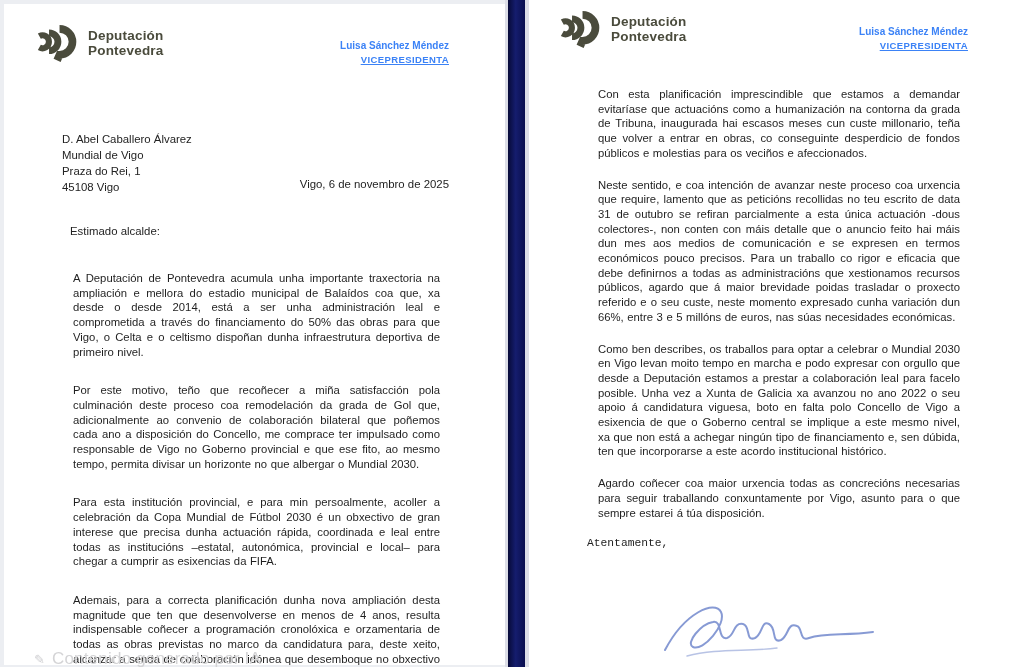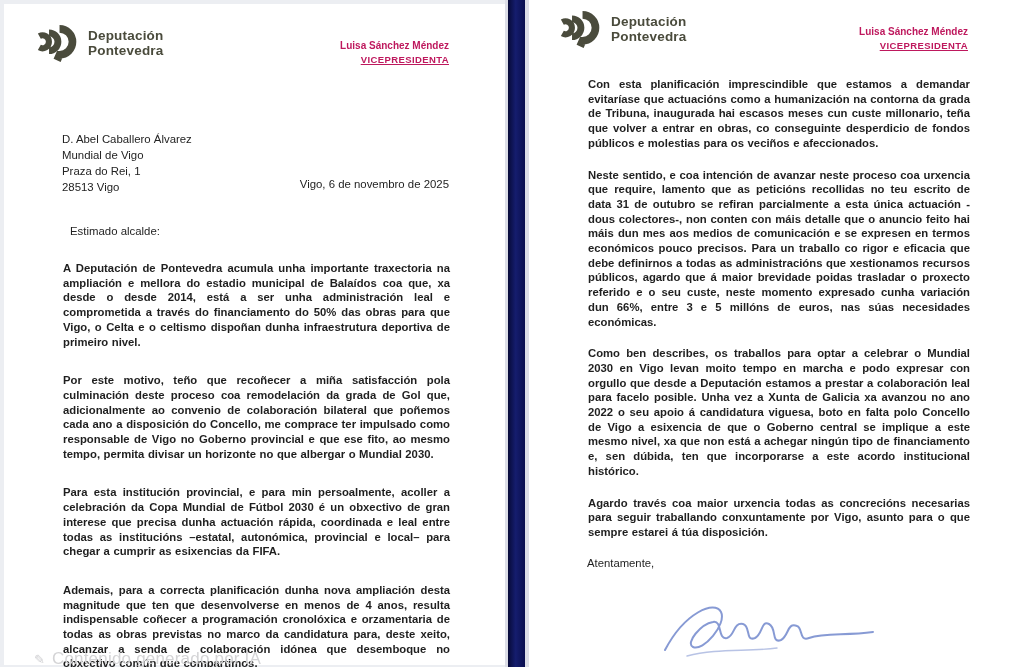--- a/index.html
+++ b/index.html
@@ -14,35 +14,35 @@
   #page2{left:529px;top:0;width:495px;height:667px;}
   .gutter{position:absolute;top:0;height:667px;background:#dcdde6;left:505px;width:24px;}
   .divider{position:absolute;top:0;height:667px;left:508px;width:17px;
     background:linear-gradient(90deg,#070a38 0%,#151d6e 45%,#0a0e4e 100%);}
   
   .logo-row{position:absolute;display:flex;align-items:center;gap:9px;}
   #page1 .logo-row{left:28px;top:20px;}
   #page2 .logo-row{left:26px;top:10px;}
   .logo-mark svg{display:block;}
   .logo-text{font-size:13.5px;font-weight:bold;color:#4a4b3c;line-height:1.12;letter-spacing:.2px;}
-  .sender{position:absolute;right:56px;text-align:right;color:#be185d;}
+  .sender{position:absolute;right:56px;text-align:right;color:#3b82f6;}
   #page1 .sender{top:36px;}
   #page2 .sender{top:26px;}
   .sender-name{font-size:10px;font-weight:bold;}
   .sender-role{font-size:9.5px;font-weight:bold;letter-spacing:.4px;margin-top:3px;text-decoration:underline;}
   
   .recipient{position:absolute;left:58px;top:127px;font-size:11.4px;line-height:16px;color:#232323;}
   .dateline{position:absolute;right:56px;top:174px;font-size:11.4px;color:#232323;margin-left:48px;}
   .salutation{position:absolute;left:66px;top:221px;font-size:11.4px;color:#232323;}
   .body1{position:absolute;left:58px;top:256px;width:389px;}
   .body2{position:absolute;left:58px;top:76px;width:384px;}
-  p.para{margin:1px;font-size:11.3px;line-height:14.7px;text-align:justify;color:#1f1f1f;word-spacing:.4px;font-weight:bold;}
+  p.para{margin:11px;font-size:11.3px;line-height:14.7px;text-align:justify;color:#1f1f1f;word-spacing:.4px;}
   .body1 p.para{margin-bottom:24px;}
   .body2 p.para{margin-bottom:17px;}
-  .closing{margin:0;font-size:11.3px;color:#1f1f1f;}
+  .closing{margin:0;font-size:11.3px;color:#1f1f1f;font-family:Liberation Mono, monospace;}
   .signature{position:absolute;left:128px;top:598px;width:225px;height:62px;}
   
   .watermark{position:absolute;left:30px;top:645px;display:flex;align-items:center;gap:7px;color:#d4d4d6;}
   .watermark .wm-icon{font-size:13px;line-height:1;color:#cfcfd2;}
   .watermark .wm-text{font-size:17px;letter-spacing:.2px;}
 </style>
 </head>
 <body>
 
 <div class="gutter"></div>
@@ -66,21 +66,21 @@
 
   <div class="sender">
     <div class="sender-name">Luisa Sánchez Méndez</div>
     <div class="sender-role">VICEPRESIDENTA</div>
   </div>
 
   <div class="recipient">
     <div>D. Abel Caballero Álvarez</div>
     <div>Mundial de Vigo</div>
     <div>Praza do Rei, 1</div>
-    <div>28513 Vigo</div>
+    <div>45108 Vigo</div>
   </div>
 
   <div class="dateline">Vigo, 6 de novembro de 2025</div>
 
   <div class="salutation">Estimado alcalde:</div>
 
   <div class="body1">
     <p class="para">A Deputación de Pontevedra acumula unha importante traxectoria na ampliación e mellora do estadio municipal de Balaídos coa que, xa desde o desde 2014, está a ser unha administración leal e comprometida a través do financiamento do 50% das obras para que Vigo, o Celta e o celtismo dispoñan dunha infraestrutura deportiva de primeiro nivel.</p>
     <p class="para">Por este motivo, teño que recoñecer a miña satisfacción pola culminación deste proceso coa remodelación da grada de Gol que, adicionalmente ao convenio de colaboración bilateral que poñemos cada ano a disposición do Concello, me comprace ter impulsado como responsable de Vigo no Goberno provincial e que ese fito, ao mesmo tempo, permita divisar un horizonte no que albergar o Mundial 2030.</p>
     <p class="para">Para esta institución provincial, e para min persoalmente, acoller a celebración da Copa Mundial de Fútbol 2030 é un obxectivo de gran interese que precisa dunha actuación rápida, coordinada e leal entre todas as institucións –estatal, autonómica, provincial e local– para chegar a cumprir as esixencias da FIFA.</p>
@@ -111,21 +111,21 @@
 
   <div class="sender">
     <div class="sender-name">Luisa Sánchez Méndez</div>
     <div class="sender-role">VICEPRESIDENTA</div>
   </div>
 
   <div class="body2">
     <p class="para">Con esta planificación imprescindible que estamos a demandar evitaríase que actuacións como a humanización na contorna da grada de Tribuna, inaugurada hai escasos meses cun custe millonario, teña que volver a entrar en obras, co conseguinte desperdicio de fondos públicos e molestias para os veciños e afeccionados.</p>
     <p class="para">Neste sentido, e coa intención de avanzar neste proceso coa urxencia que require, lamento que as peticións recollidas no teu escrito de data 31 de outubro se refiran parcialmente a esta única actuación -dous colectores-, non conten con máis detalle que o anuncio feito hai máis dun mes aos medios de comunicación e se expresen en termos económicos pouco precisos. Para un traballo co rigor e eficacia que debe definirnos a todas as administracións que xestionamos recursos públicos, agardo que á maior brevidade poidas trasladar o proxecto referido e o seu custe, neste momento expresado cunha variación dun 66%, entre 3 e 5 millóns de euros, nas súas necesidades económicas.</p>
     <p class="para">Como ben describes, os traballos para optar a celebrar o Mundial 2030 en Vigo levan moito tempo en marcha e podo expresar con orgullo que desde a Deputación estamos a prestar a colaboración leal para facelo posible. Unha vez a Xunta de Galicia xa avanzou no ano 2022 o seu apoio á candidatura viguesa, boto en falta polo Concello de Vigo a esixencia de que o Goberno central se implique a este mesmo nivel, xa que non está a achegar ningún tipo de financiamento e, sen dúbida, ten que incorporarse a este acordo institucional histórico.</p>
-    <p class="para">Agardo través coa maior urxencia todas as concrecións necesarias para seguir traballando conxuntamente por Vigo, asunto para o que sempre estarei á túa disposición.</p>
+    <p class="para">Agardo coñecer coa maior urxencia todas as concrecións necesarias para seguir traballando conxuntamente por Vigo, asunto para o que sempre estarei á túa disposición.</p>
     <p class="closing">Atentamente,</p>
   </div>
 
   <div class="signature">
     <svg width="225" height="62" viewBox="0 0 225 62" fill="none">
       <path d="M8 52 C 28 14 58 2 64 14 C 70 26 46 54 36 49 C 28 45 44 26 56 24 C 66 22 60 42 70 40 C 78 38 76 24 86 26 C 94 28 88 44 98 40 C 106 36 104 22 112 26 C 120 30 114 46 124 42 C 132 38 130 24 140 28 C 146 30 142 44 152 40 C 168 34 188 38 216 34" stroke="#7288cc" stroke-width="2" stroke-linecap="round" opacity="0.85"></path>
       <path d="M30 58 C 60 50 90 54 120 50" stroke="#7288cc" stroke-width="1.4" stroke-linecap="round" opacity="0.5"></path>
     </svg>
   </div>
 </div>

